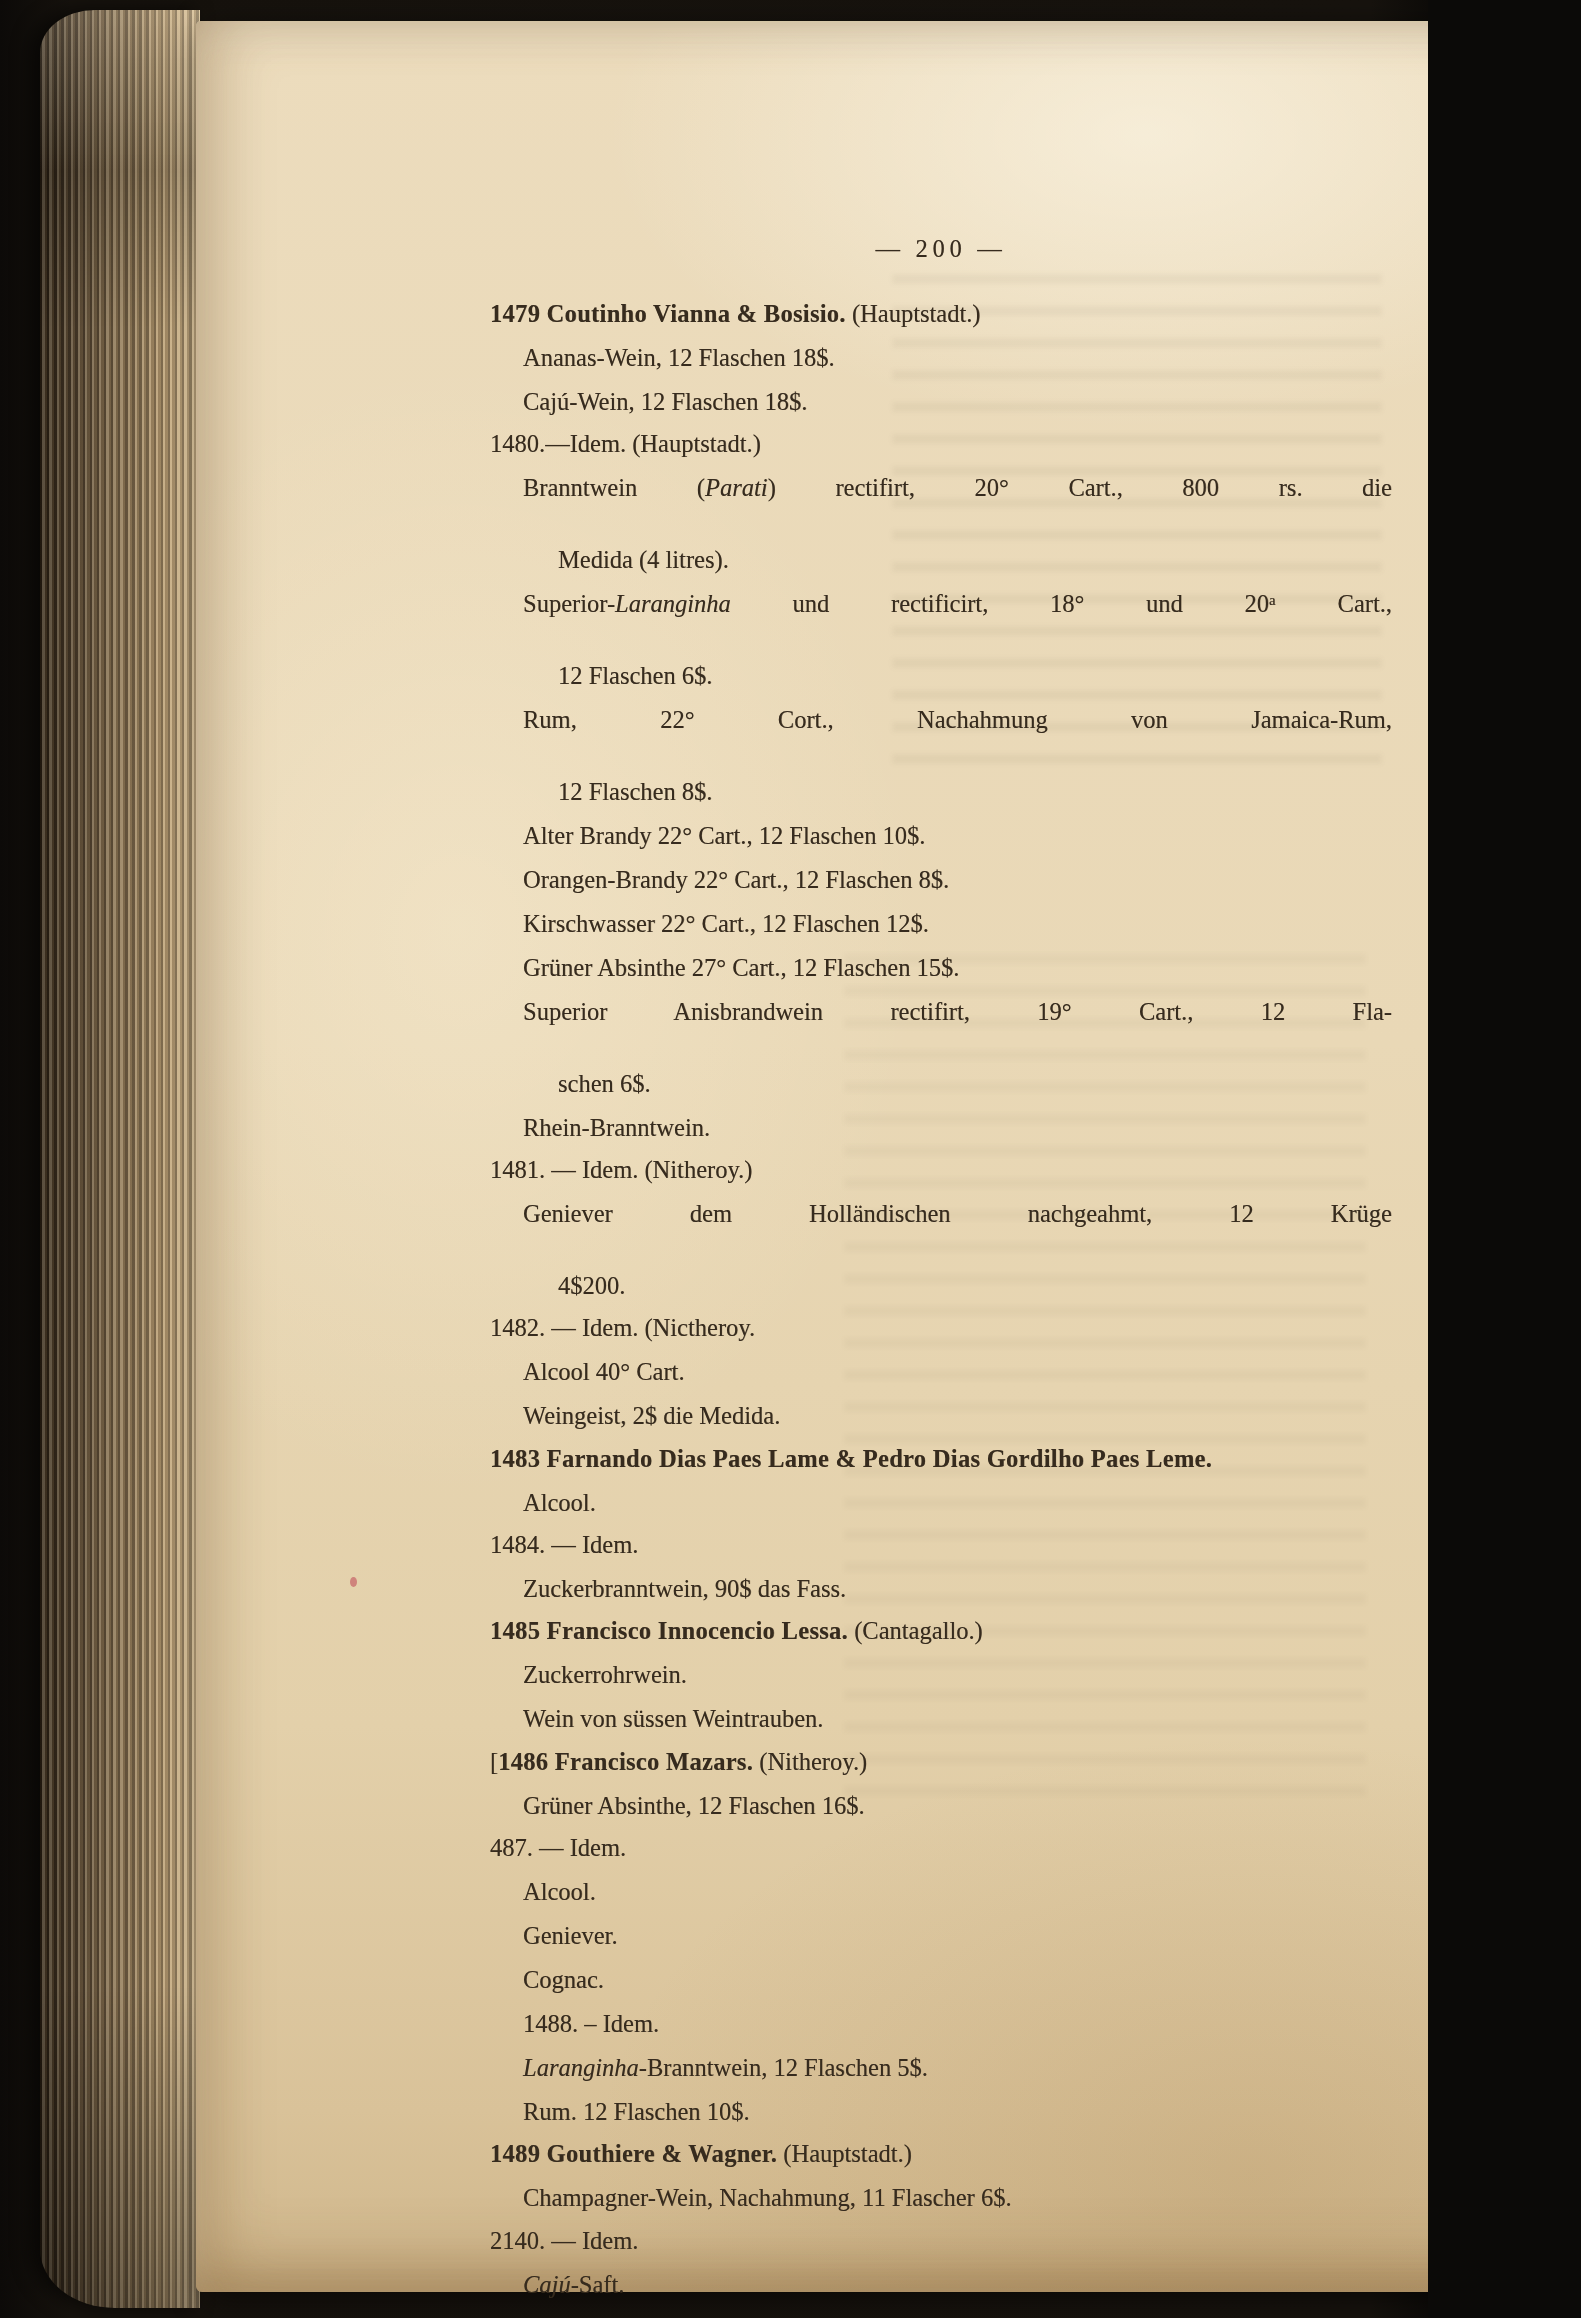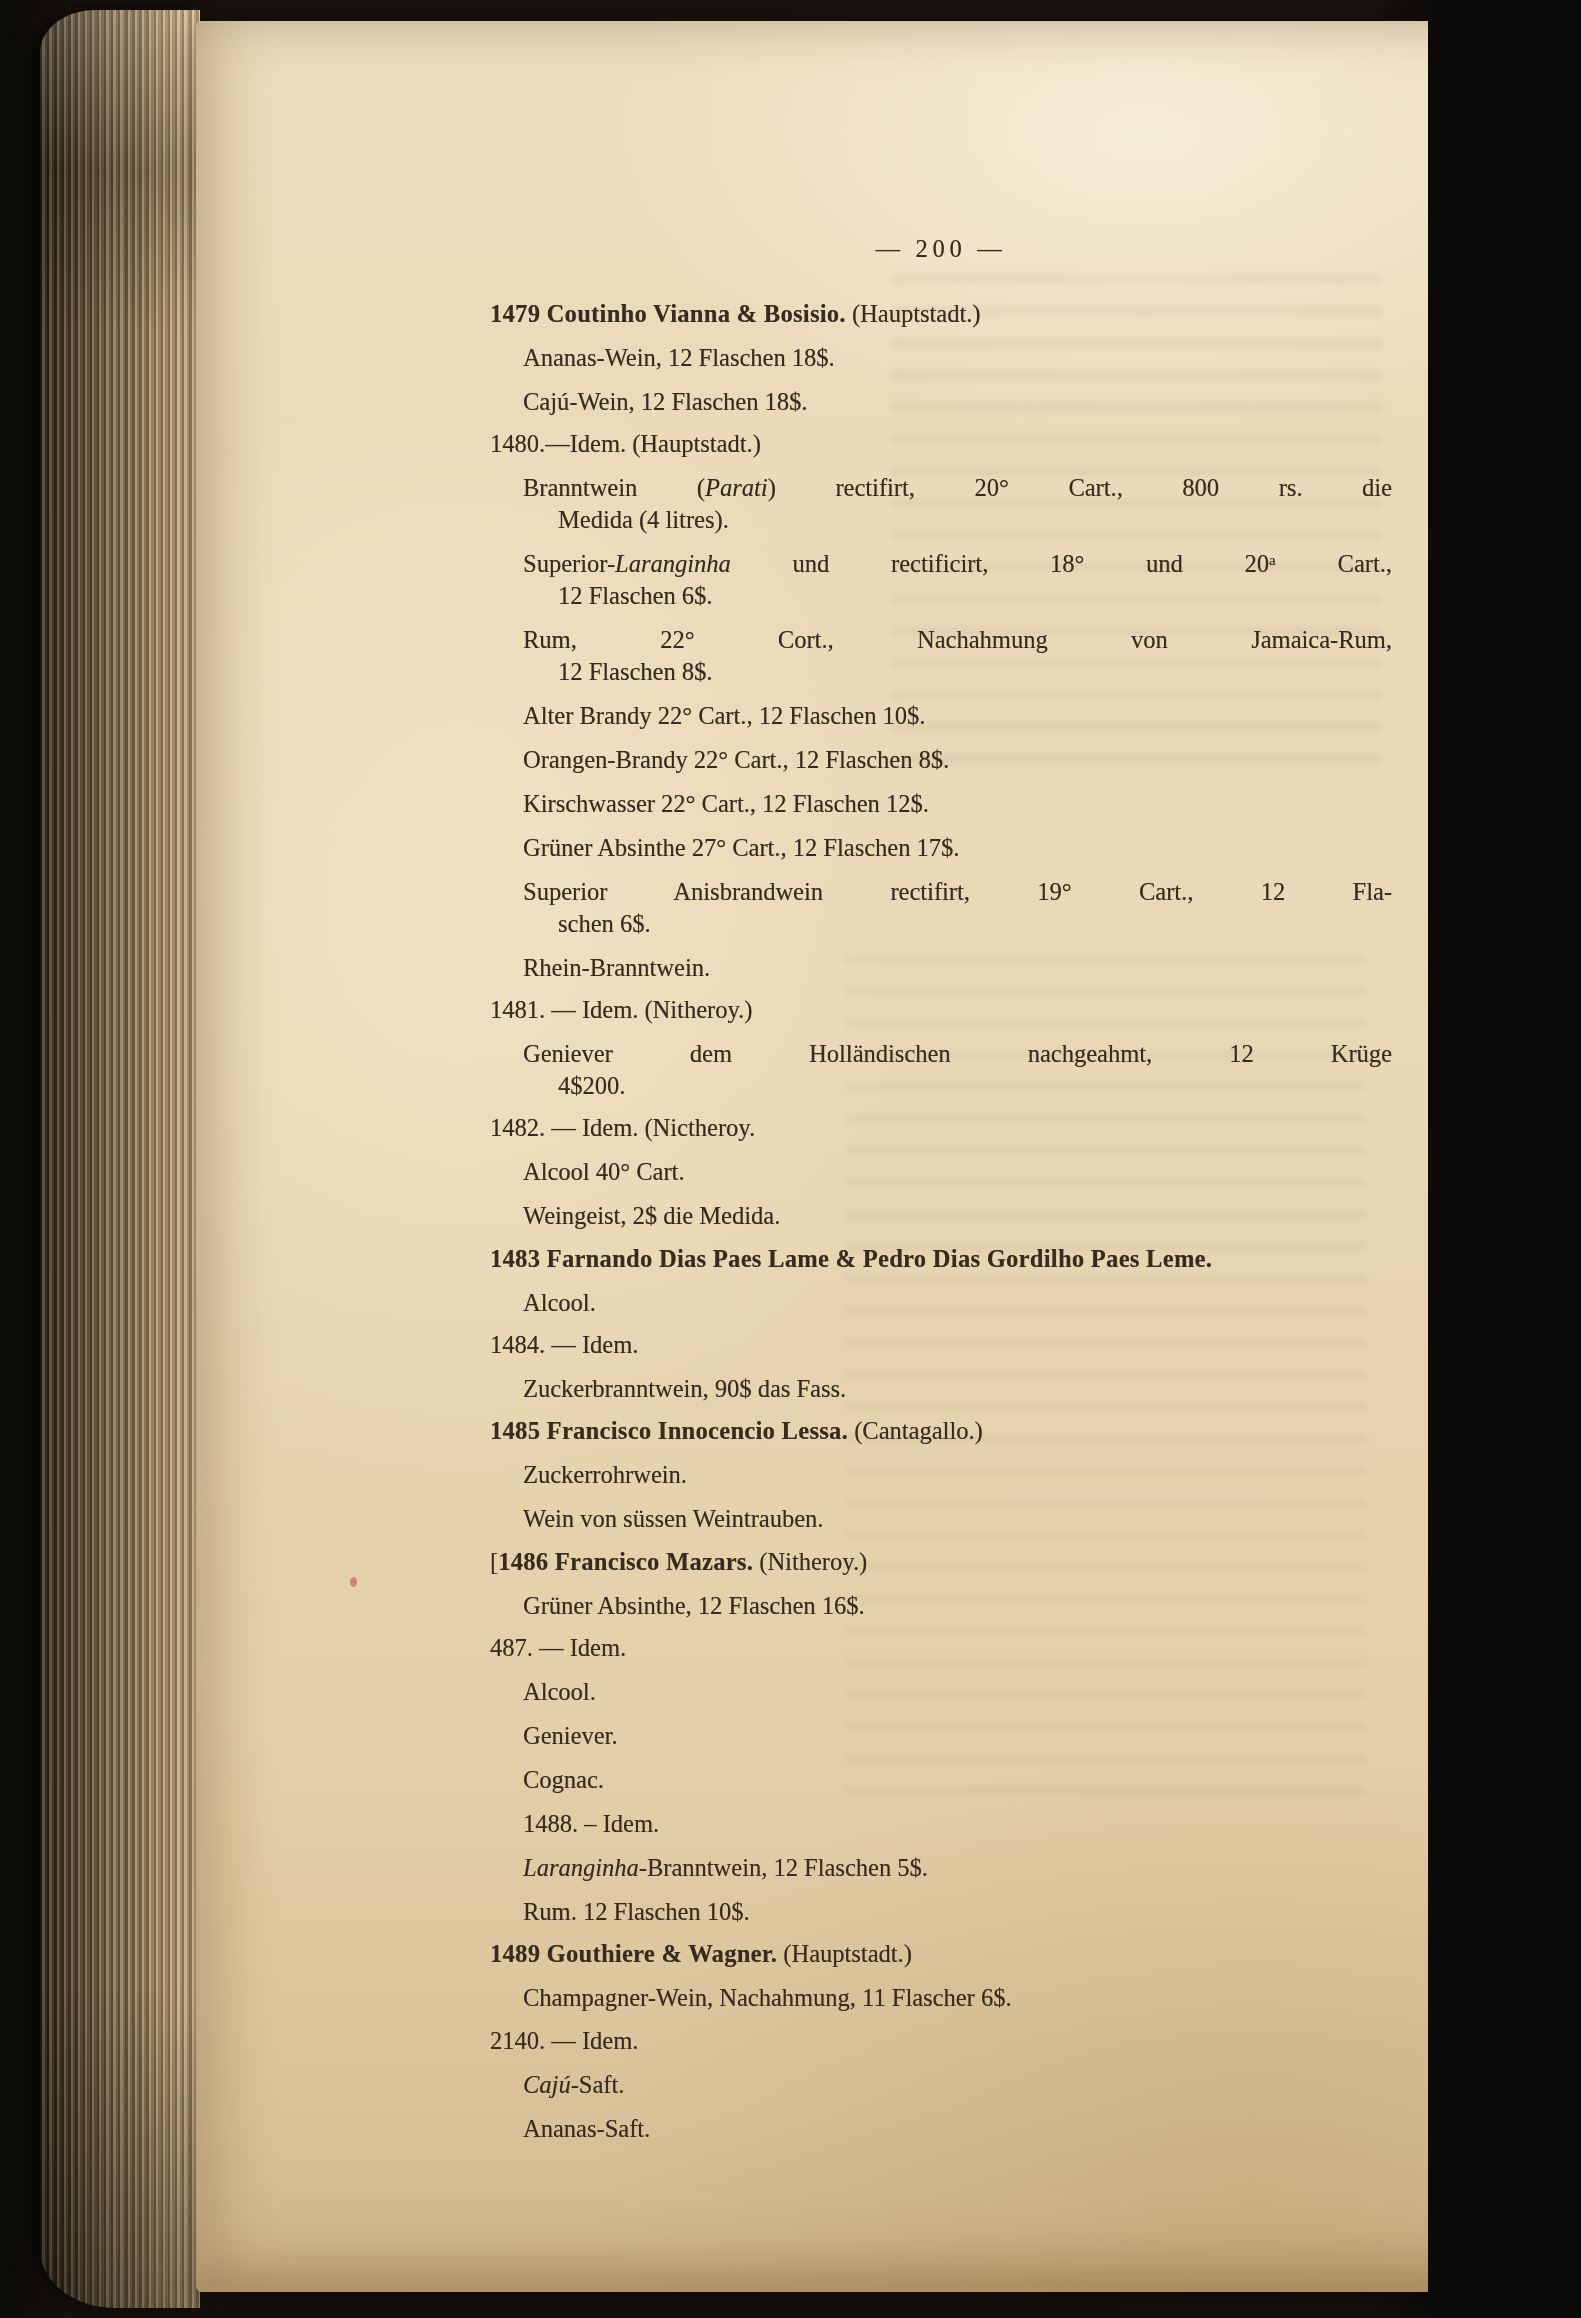--- a/index.html
+++ b/index.html
@@ -52,21 +52,21 @@
   
   .text{
     position:absolute;left:294px;top:212px;width:902px;
     color:#362b1e;font-size:24.5px;line-height:32px;
     text-shadow:0.3px 0.4px 0.6px rgba(55,40,25,.45);
   }
   .pgnum{text-align:center;letter-spacing:4.7px;margin-bottom:33px;}
   .line{min-height:32px;}
   .lv0{padding-left:0;}
   .lv1{padding-left:33px;margin-top:12px;}
-  .lv2{padding-left:68px;}
+  .lv2{padding-left:68px;margin-top:40px;}
   .head{margin-top:10.3px;}
   .just{text-align:justify;text-align-last:justify;}
   .b{font-weight:bold;letter-spacing:0.3px;}
   .it{font-style:italic;}
 </style>
 </head>
 <body>
 
 <div class="photo">
   <div class="edge-stack"></div>
@@ -85,21 +85,21 @@
           <div class="line lv0 head"><span>1480.—Idem. (Hauptstadt.)</span></div>
           <div class="line lv1 just"><span>Branntwein (</span><span class="it">Parati</span><span>) rectifirt, 20° Cart., 800 rs. die</span></div>
           <div class="line lv2"><span>Medida (4 litres).</span></div>
           <div class="line lv1 just"><span>Superior-</span><span class="it">Laranginha</span><span> und rectificirt, 18° und 20ᵃ Cart.,</span></div>
           <div class="line lv2"><span>12 Flaschen 6$.</span></div>
           <div class="line lv1 just"><span>Rum, 22° Cort., Nachahmung von Jamaica-Rum,</span></div>
           <div class="line lv2"><span>12 Flaschen 8$.</span></div>
           <div class="line lv1"><span>Alter Brandy 22° Cart., 12 Flaschen 10$.</span></div>
           <div class="line lv1"><span>Orangen-Brandy 22° Cart., 12 Flaschen 8$.</span></div>
           <div class="line lv1"><span>Kirschwasser 22° Cart., 12 Flaschen 12$.</span></div>
-          <div class="line lv1"><span>Grüner Absinthe 27° Cart., 12 Flaschen 17$.</span></div>
+          <div class="line lv1"><span>Grüner Absinthe 27° Cart., 12 Flaschen 15$.</span></div>
           <div class="line lv1 just"><span>Superior Anisbrandwein rectifirt, 19° Cart., 12 Fla-</span></div>
           <div class="line lv2"><span>schen 6$.</span></div>
           <div class="line lv1"><span>Rhein-Branntwein.</span></div>
           <div class="line lv0 head"><span>1481. — Idem. (Nitheroy.)</span></div>
           <div class="line lv1 just"><span>Geniever dem Holländischen nachgeahmt, 12 Krüge</span></div>
           <div class="line lv2"><span>4$200.</span></div>
           <div class="line lv0 head"><span>1482. — Idem. (Nictheroy.</span></div>
           <div class="line lv1"><span>Alcool 40° Cart.</span></div>
           <div class="line lv1"><span>Weingeist, 2$ die Medida.</span></div>
           <div class="line lv0 head"><span class="b">1483 Farnando Dias Paes Lame &amp; Pedro Dias Gordilho Paes Leme.</span></div>

